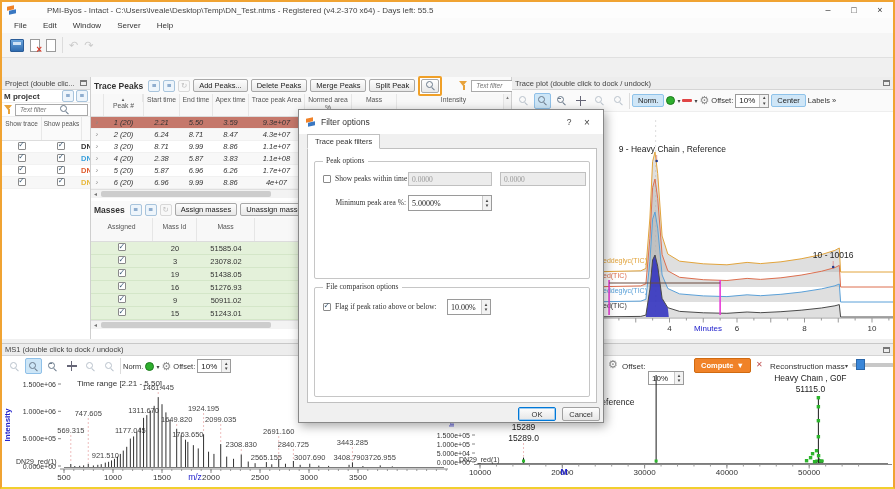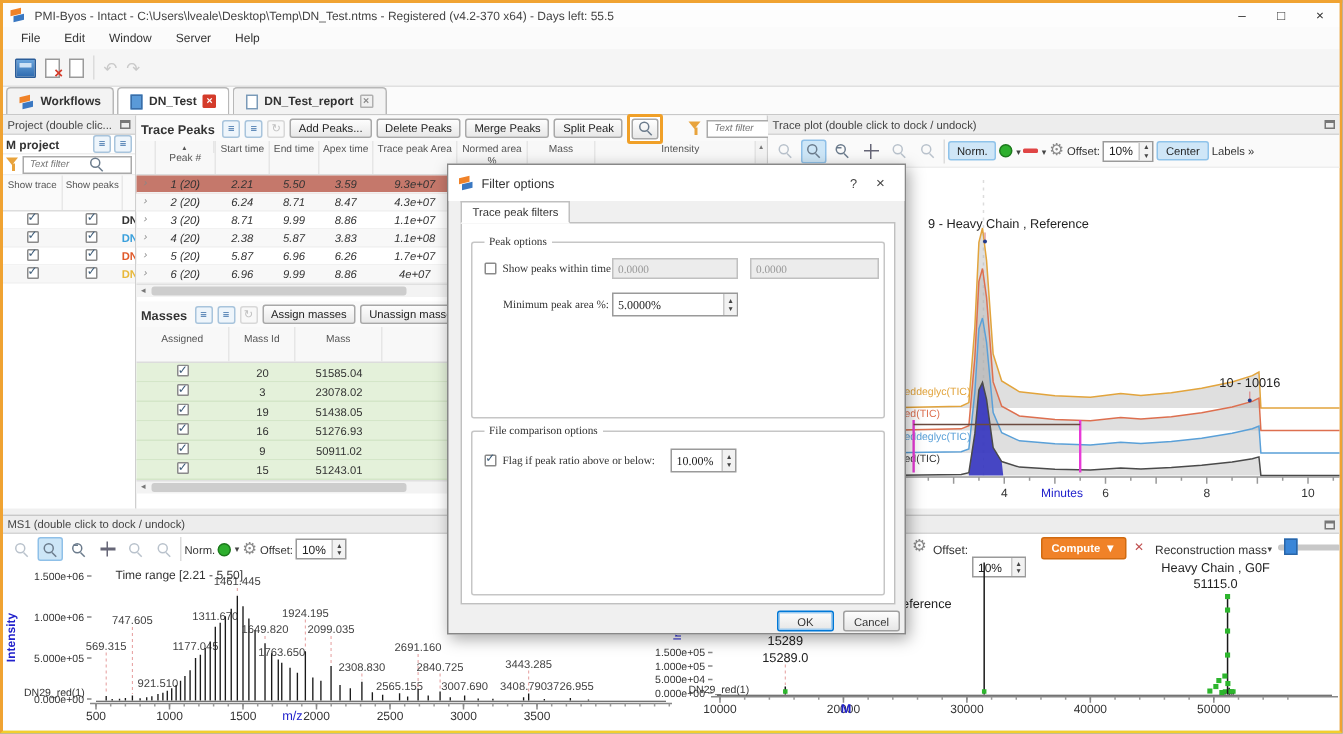--- a/index.html
+++ b/index.html
@@ -2,21 +2,21 @@
 <html><head>
 <meta charset="utf-8">
 <style>
   html,body{margin:0;padding:0;background:#888;}
   *{box-sizing:border-box;}
   .win{position:relative;width:895px;height:489px;background:#f0f0f0;
        border:2px solid #f0a332;border-bottom-color:#f2cf2e;overflow:hidden;
        font-family:"Liberation Sans",sans-serif;font-size:8px;color:#333;}
   .abs{position:absolute;}
   
-  .titlebar{left:0;top:0;right:0;height:16px;background:#fdfdfd;display:flex;align-items:center;}
+  .titlebar{left:0;top:0;right:0;height:16px;background:#fdfdfd;display:flex;align-items:center;gap:24px;}
   .logo{width:10px;height:10px;position:relative;margin:0 6px 0 5px;flex:none;}
   .logo::before{content:'';position:absolute;left:0;top:1px;width:7px;height:4px;background:#f08228;transform:skewY(-14deg);}
   .logo::after{content:'';position:absolute;left:2px;top:5px;width:7px;height:4px;background:#3a78c2;transform:skewY(-14deg);}
   .title-text{font-size:8px;color:#444;white-space:nowrap;}
   .winctl{margin-left:auto;display:flex;}
   .winctl span{width:26px;text-align:center;font-size:9px;color:#333;line-height:16px;}
   .userbadge{top:17px;right:8px;display:flex;align-items:center;gap:3px;color:#555;font-size:7.5px;}
   .person{width:7px;height:8px;position:relative;}
   .person::before{content:'';position:absolute;left:2px;top:0;width:4px;height:4px;border-radius:50%;background:#e8a33c;}
   .person::after{content:'';position:absolute;left:0;top:4px;width:8px;height:4px;border-radius:3px 3px 0 0;background:#e8a33c;}
@@ -153,36 +153,20 @@
 
   <div class="abs toolbar">
     <span class="tbi win-ico"></span>
     <span class="doc redx"></span>
     <span class="doc"></span>
     <span class="sepv"></span>
     <span class="undo">↶</span>
     <span class="undo">↷</span>
   </div>
 
-  <div class="abs tabbar">
-    <div class="tab">
-      <span class="logo" style="margin:0"></span>
-      <span>Workflows</span>
-    </div>
-    <div class="tab active">
-      <span class="doci blue"></span>
-      <span>DN_Test</span>
-      <span class="closeR">×</span>
-    </div>
-    <div class="tab">
-      <span class="doci"></span>
-      <span>DN_Test_report</span>
-      <span class="closeG">×</span>
-    </div>
-  </div>
 
   <div class="abs lpanel">
     <div class="phdr">
       <span style="overflow:hidden;white-space:nowrap;">Project (double clic...</span>
       <span class="flo"></span>
     </div>
     <div class="mproj">
       <b>M project</b>
       <span class="mbtn" style="margin-left:auto">≡</span>
       <span class="mbtn">≡</span>

